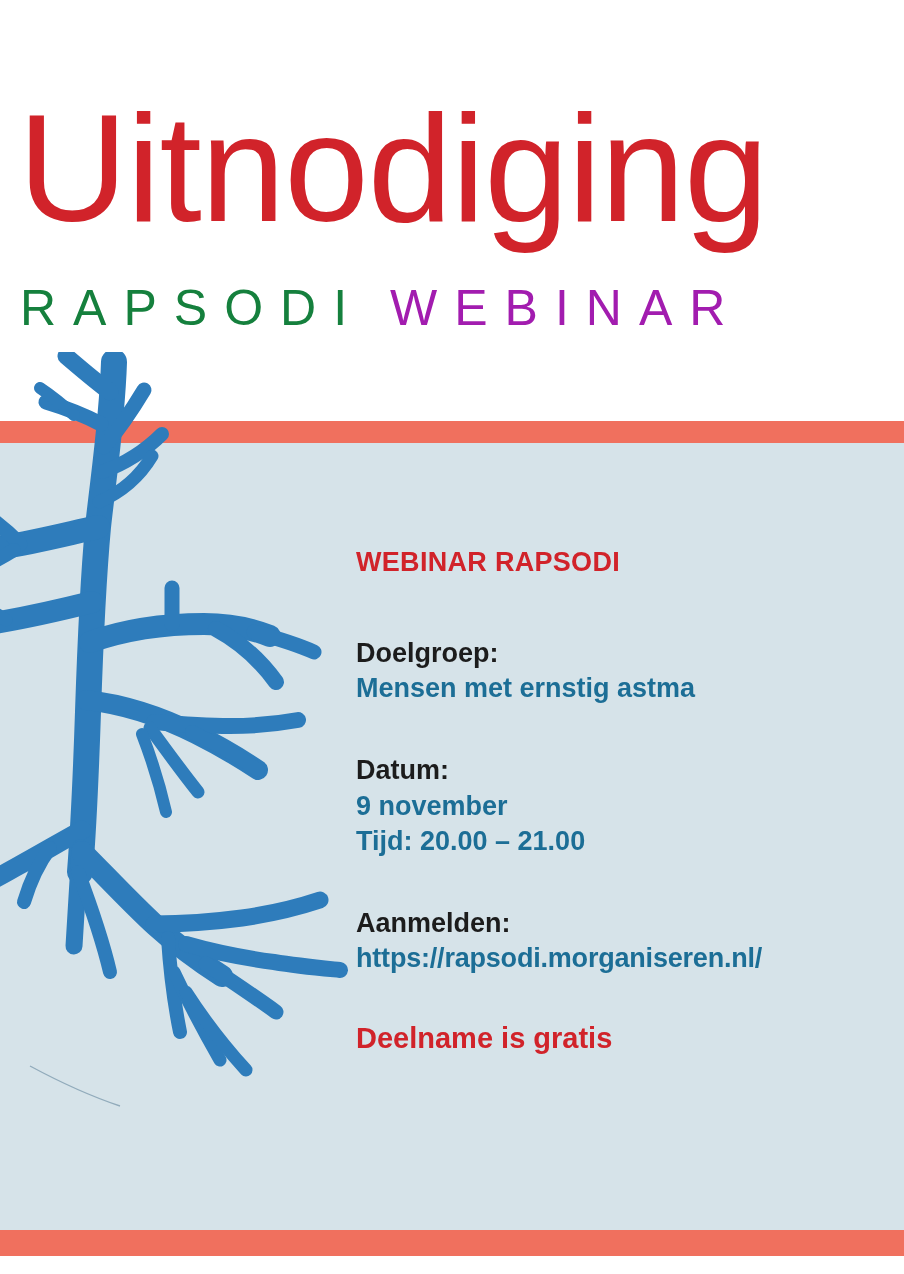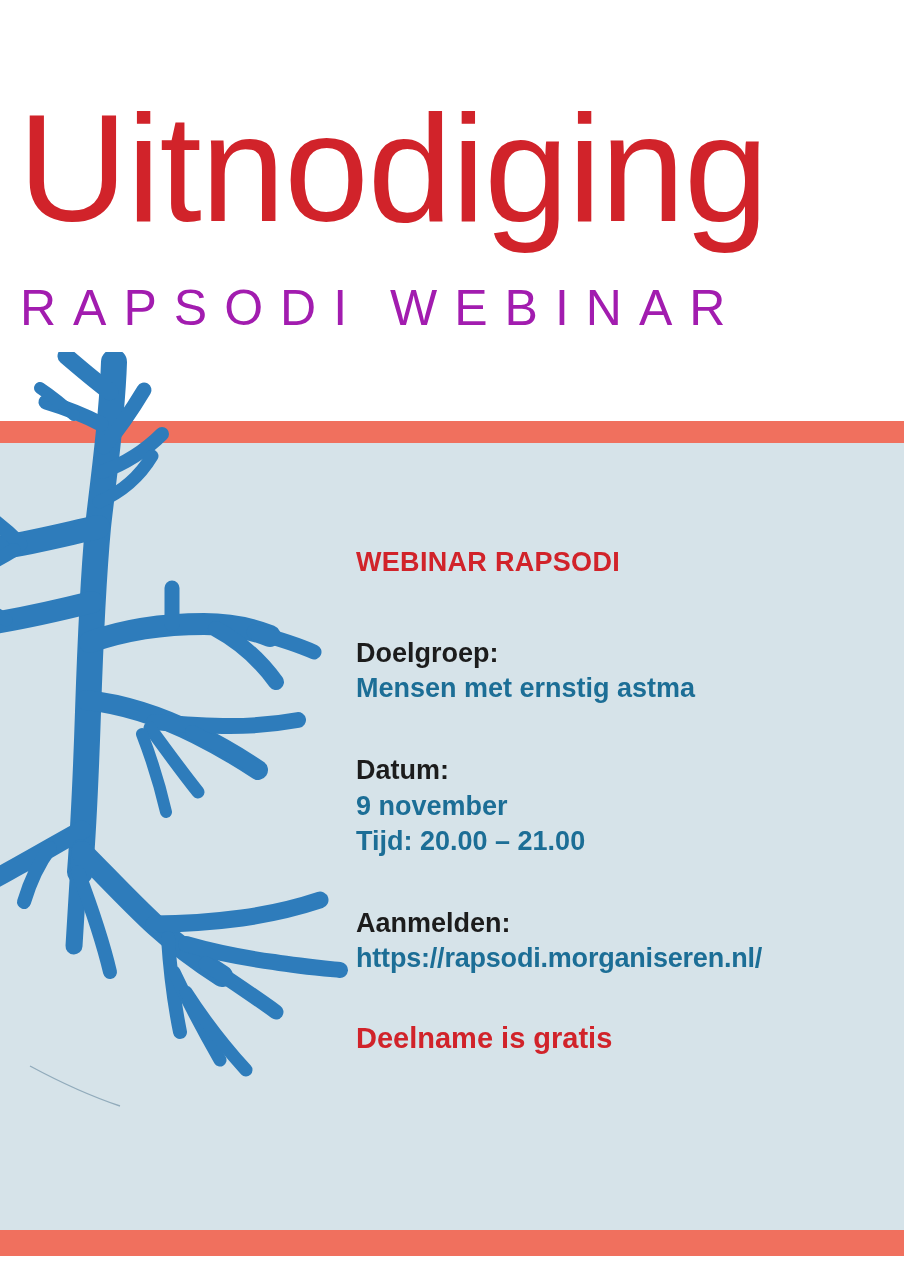--- a/index.html
+++ b/index.html
@@ -47,21 +47,21 @@
   .subtitle-row {
     position: absolute;
     left: 20px;
     top: 283px;
     white-space: nowrap;
     font-size: 50px;
     line-height: 1;
     font-weight: 300;
   }
   .subtitle-rapsodi {
-    color: #a21caf;
+    color: #15803d;
     letter-spacing: 17px;
     font-weight: 300;
   }
   .subtitle-gap {
     display: inline-block;
     width: 26px;
   }
   .subtitle-webinar {
     color: #a21caf;
     letter-spacing: 17px;

